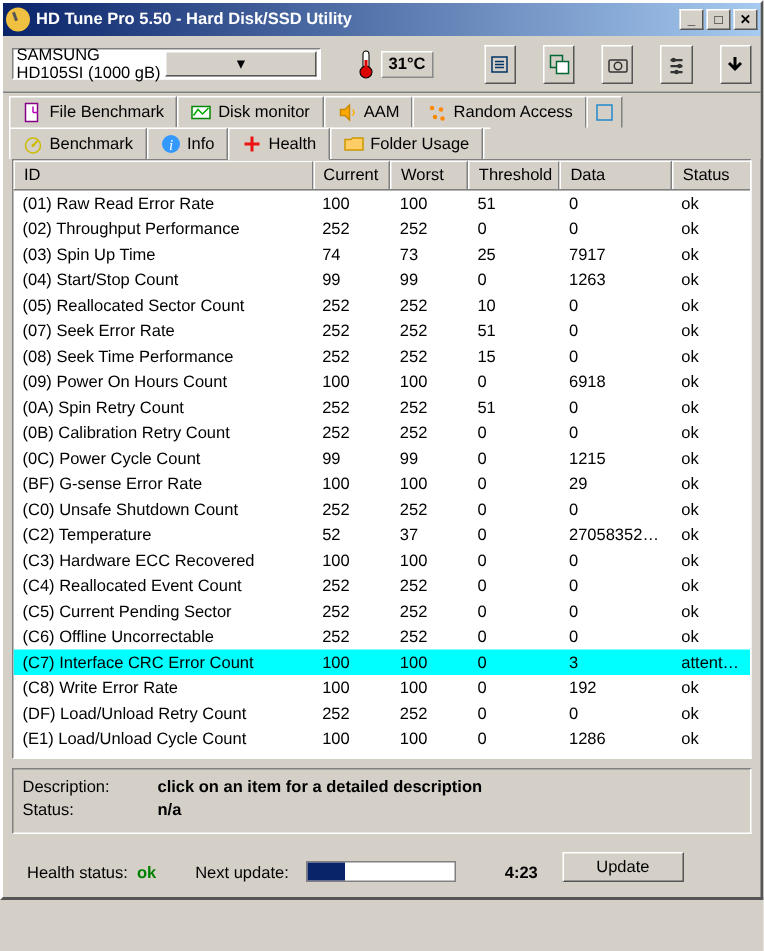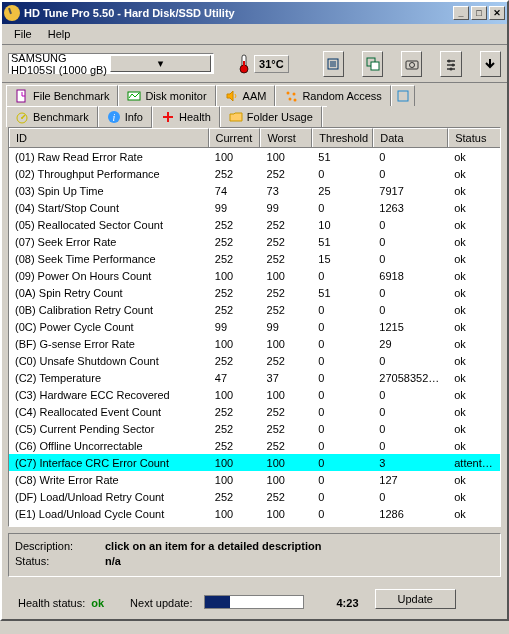--- a/index.html
+++ b/index.html
@@ -62,24 +62,20 @@
 <div class="titlebar">
   <span class="titlebar-icon"></span>
   <span class="titlebar-text">HD Tune Pro 5.50 - Hard Disk/SSD Utility</span>
   <div class="titlebar-buttons">
     <div class="titlebar-btn">_</div>
     <div class="titlebar-btn">□</div>
     <div class="titlebar-btn">✕</div>
   </div>
 </div>
 
-<div class="menubar">
-  <div class="menu-item">File</div>
-  <div class="menu-item">Help</div>
-</div>
 
 <div class="toolbar">
   <div class="drive-select">
     <span>SAMSUNG HD105SI (1000 gB)</span>
     <span class="drive-dd">▾</span>
   </div>
   <div class="temp-box">
     <span class="thermo">
       <svg viewBox="0 0 16 22">
             <rect x="6" y="2" width="4" height="12" rx="2" fill="#fff" stroke="#000" stroke-width="0.7"></rect>
@@ -325,21 +321,21 @@
         <div class="tr">
           <div class="td col-id">(C0) Unsafe Shutdown Count</div>
           <div class="td col-cur">252</div>
           <div class="td col-wor">252</div>
           <div class="td col-thr">0</div>
           <div class="td col-dat">0</div>
           <div class="td col-sta">ok</div>
         </div>
         <div class="tr">
           <div class="td col-id">(C2) Temperature</div>
-          <div class="td col-cur">47</div>
+          <div class="td col-cur">52</div>
           <div class="td col-wor">37</div>
           <div class="td col-thr">0</div>
           <div class="td col-dat">270583529...</div>
           <div class="td col-sta">ok</div>
         </div>
         <div class="tr">
           <div class="td col-id">(C3) Hardware ECC Recovered</div>
           <div class="td col-cur">100</div>
           <div class="td col-wor">100</div>
           <div class="td col-thr">0</div>
@@ -376,21 +372,21 @@
           <div class="td col-wor">100</div>
           <div class="td col-thr">0</div>
           <div class="td col-dat">3</div>
           <div class="td col-sta">attention</div>
         </div>
         <div class="tr">
           <div class="td col-id">(C8) Write Error Rate</div>
           <div class="td col-cur">100</div>
           <div class="td col-wor">100</div>
           <div class="td col-thr">0</div>
-          <div class="td col-dat">127</div>
+          <div class="td col-dat">192</div>
           <div class="td col-sta">ok</div>
         </div>
         <div class="tr">
           <div class="td col-id">(DF) Load/Unload Retry Count</div>
           <div class="td col-cur">252</div>
           <div class="td col-wor">252</div>
           <div class="td col-thr">0</div>
           <div class="td col-dat">0</div>
           <div class="td col-sta">ok</div>
         </div>

